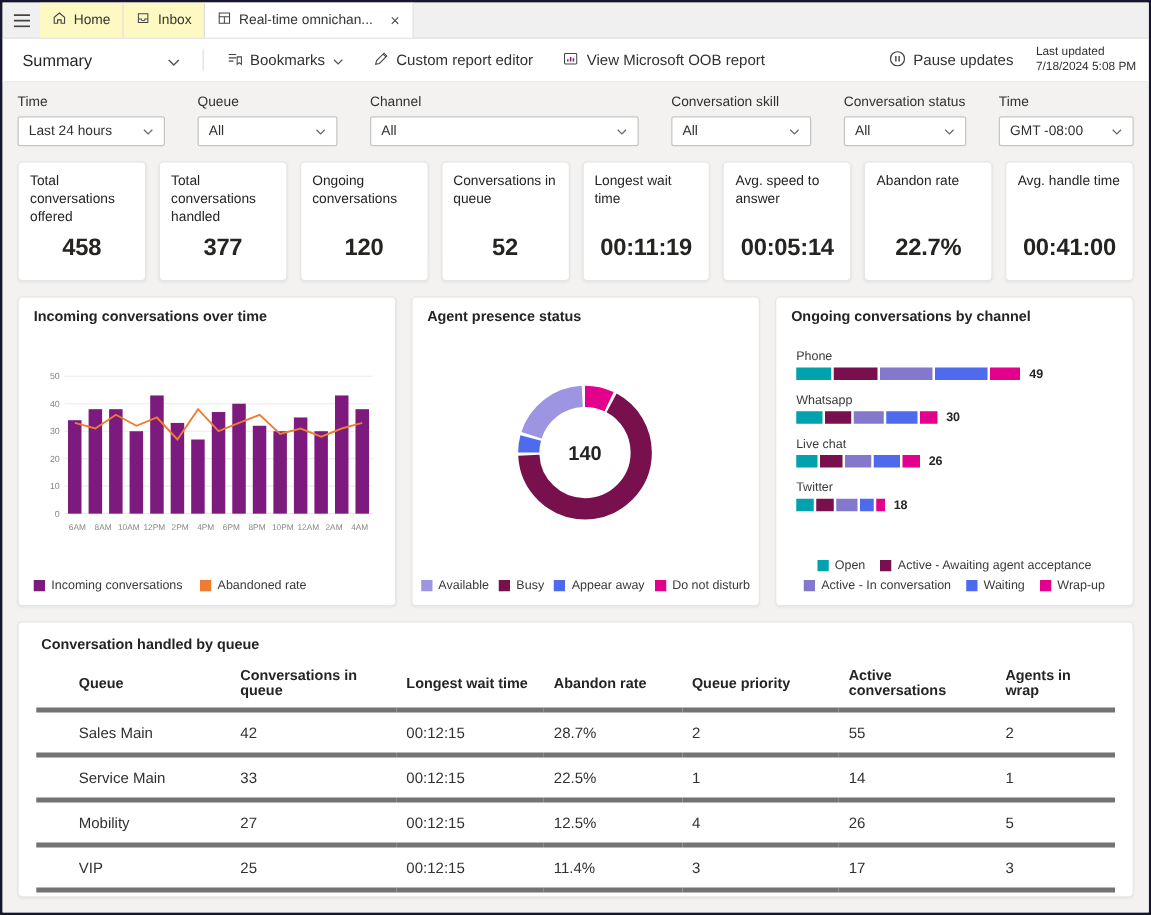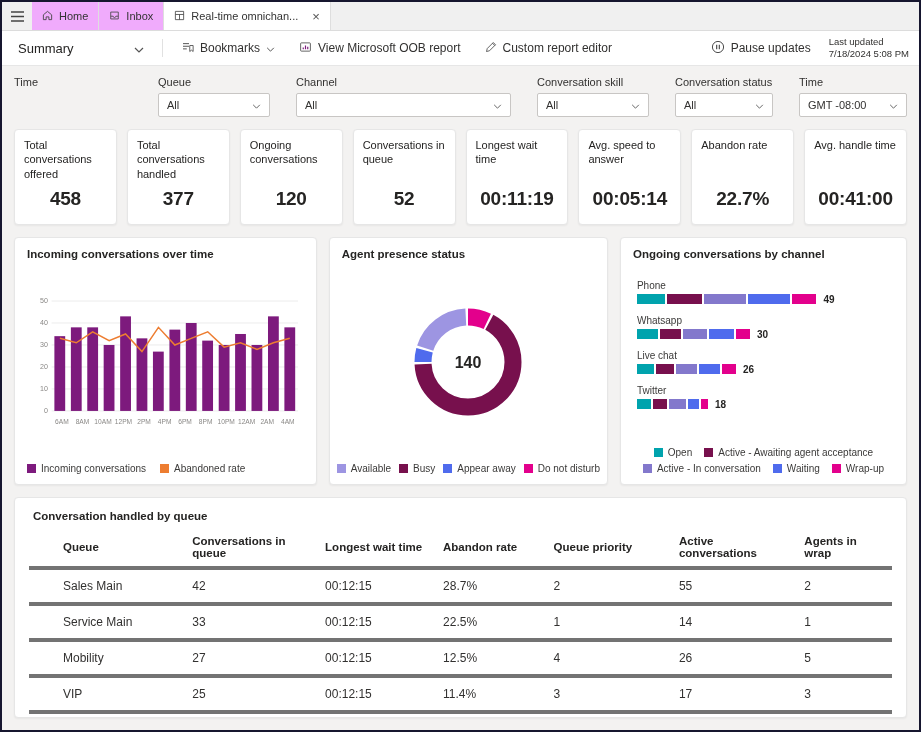--- a/index.html
+++ b/index.html
@@ -2,21 +2,21 @@
 <html><head>
 <meta charset="utf-8">
 <style>
   html,body{margin:0;padding:0;background:#fff;}
   body{font-family:"Liberation Sans","DejaVu Sans",sans-serif;}
   .frame{width:917px;height:728px;border:2px solid #16162f;background:#fff;overflow:hidden;display:flex;flex-direction:column;}
 
   
   .tabbar{height:28px;background:#f0f0f0;display:flex;align-items:stretch;border-bottom:1px solid #dcdcdc;flex:0 0 auto;}
   .burger{width:30px;display:flex;align-items:center;justify-content:center;cursor:pointer;}
-  .tab{display:flex;align-items:center;gap:6px;padding:0 10px;font-size:11px;color:#333;border-right:1px solid #dedede;cursor:pointer;background:#f0abfc;white-space:nowrap;}
+  .tab{display:flex;align-items:center;gap:6px;padding:0 10px;font-size:11px;color:#333;border-right:1px solid #dedede;cursor:pointer;background:#fef9c3;white-space:nowrap;}
   .tab.active{background:#fff;}
   .tab .close{margin-left:8px;color:#555;font-size:13px;line-height:1;cursor:pointer;}
 
   
   .toolbar{height:34px;background:#fff;border-bottom:1px solid #e6e6e6;display:flex;align-items:center;justify-content:space-between;padding:0 10px;flex:0 0 auto;}
   .tb-left{display:flex;align-items:center;gap:12px;}
   .summary-dd{display:flex;align-items:center;justify-content:space-between;width:126px;font-size:13px;color:#252423;cursor:pointer;padding:4px 6px;}
   .tb-divider{width:1px;height:18px;background:#e1e1e1;}
   .tb-btn{display:flex;align-items:center;gap:6px;font-size:12px;color:#323130;cursor:pointer;padding:4px 6px;border-radius:2px;white-space:nowrap;}
   .tb-right{display:flex;gap:12px;}
@@ -109,31 +109,31 @@
         <span><svg width="13" height="12" viewBox="0 0 16 16">
               <path d="M2 3.5h8M2 7h8M2 10.5h5" stroke="#444" stroke-width="1.2"></path>
               <path d="M11 6v8l2.3-1.8L15.5 14V6z" fill="none" stroke="#444" stroke-width="1.1"></path>
             </svg></span>
         <span>Bookmarks</span>
         <span><svg width="9" height="5" viewBox="0 0 10 6">
               <path d="M1 1l4 4 4-4" fill="none" stroke="#555" stroke-width="1.2"></path>
             </svg></span>
       </div>
       <div class="tb-btn">
+        <span><svg width="12" height="12" viewBox="0 0 16 16">
+              <path d="M2 14l1-4 8-8 3 3-8 8z M10 3l3 3" fill="none" stroke="#444" stroke-width="1.1"></path>
+            </svg></span>
+        <span>Custom report editor</span>
+      </div>
+      <div class="tb-btn">
         <span><svg width="13" height="12" viewBox="0 0 16 16">
               <rect x="1.5" y="2.5" width="13" height="11" rx="1" fill="none" stroke="#444" stroke-width="1.1"></rect>
               <path d="M5 11V8.5M8 11V6M11 11V7.5" stroke="#7d1a7d" stroke-width="1.6"></path>
             </svg></span>
         <span>View Microsoft OOB report</span>
-      </div>
-      <div class="tb-btn">
-        <span><svg width="12" height="12" viewBox="0 0 16 16">
-              <path d="M2 14l1-4 8-8 3 3-8 8z M10 3l3 3" fill="none" stroke="#444" stroke-width="1.1"></path>
-            </svg></span>
-        <span>Custom report editor</span>
       </div>
     </div>
     <div class="tb-right">
       <div class="tb-btn">
         <span><svg width="14" height="14" viewBox="0 0 16 16">
               <circle cx="8" cy="8" r="6.4" fill="none" stroke="#444" stroke-width="1.1"></circle>
               <path d="M6.5 5.5v5M9.5 5.5v5" stroke="#444" stroke-width="1.3"></path>
             </svg></span>
         <span>Pause updates</span>
       </div>
@@ -142,20 +142,26 @@
         <div>7/18/2024 5:08 PM</div>
       </div>
     </div>
   </div>
 
   <div class="content">
 
     <div class="filters">
       <div class="filter f1">
         <div class="f-label">Time</div>
+        <div class="f-select">
+          <span>Last 24 hours</span>
+          <span><svg width="9" height="5" viewBox="0 0 10 6">
+                <path d="M1 1l4 4 4-4" fill="none" stroke="#666" stroke-width="1.2"></path>
+              </svg></span>
+        </div>
       </div>
       <div class="filter f2">
         <div class="f-label">Queue</div>
         <div class="f-select">
           <span>All</span>
           <span><svg width="9" height="5" viewBox="0 0 10 6">
                 <path d="M1 1l4 4 4-4" fill="none" stroke="#666" stroke-width="1.2"></path>
               </svg></span>
         </div>
       </div>

